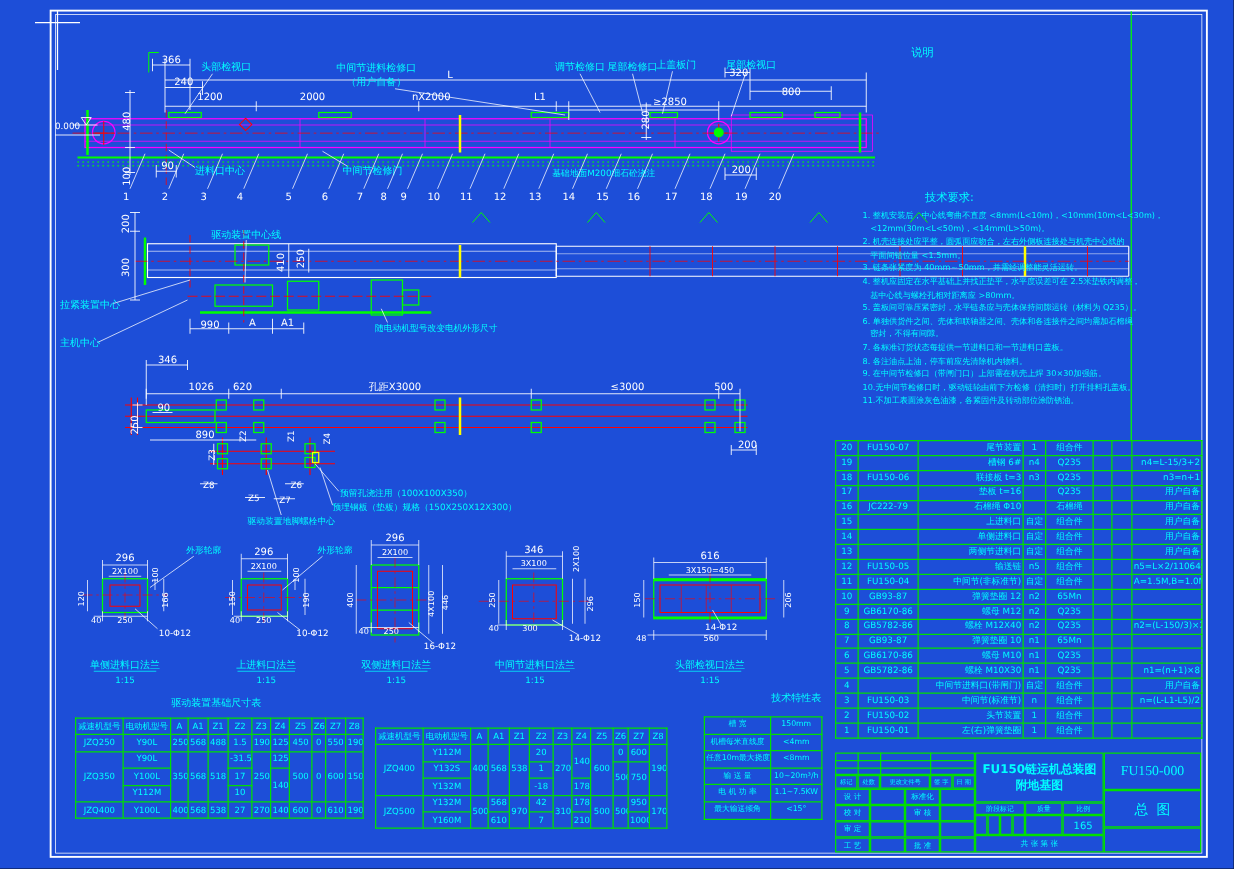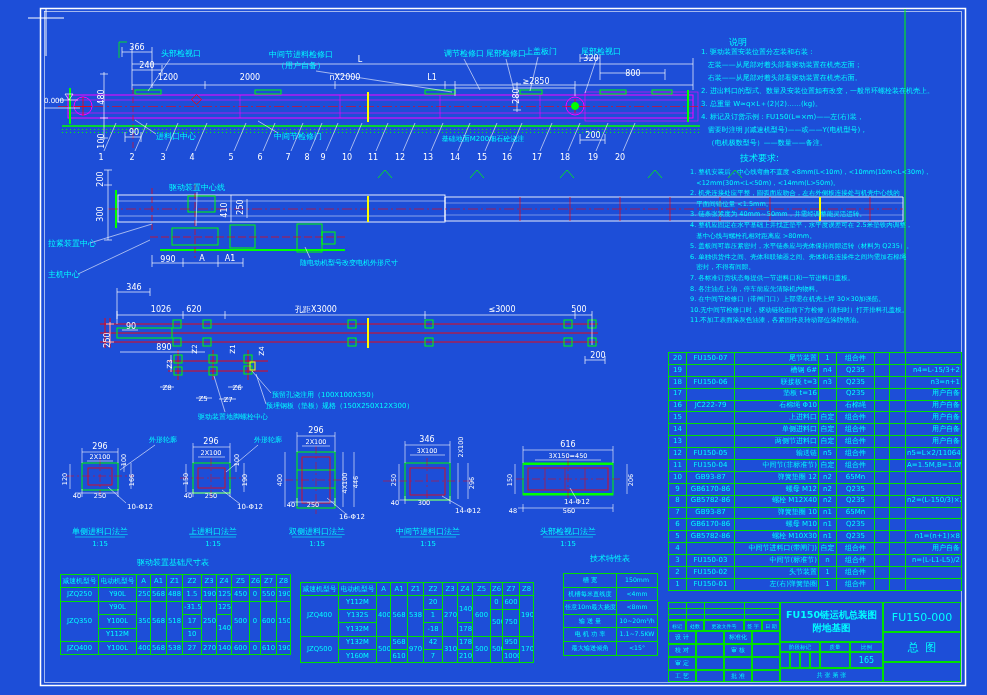--- a/index.html
+++ b/index.html
@@ -345,28 +345,20 @@
         <text x="633" y="480" fill="#ffffff" font-size="6.5" text-anchor="middle" transform="rotate(-90 633 480)">206</text>
         <text x="577" y="504" fill="#ffffff" font-size="7" text-anchor="middle">14-Φ12</text>
         <text x="513" y="513" fill="#ffffff" font-size="6.5" text-anchor="middle">48</text>
         <text x="569" y="513" fill="#ffffff" font-size="6.5" text-anchor="middle">560</text>
         <text x="568" y="534" fill="#00ffff" font-size="8" text-anchor="middle">头部检视口法兰</text>
         <text x="568" y="546" fill="#00ffff" font-size="7" text-anchor="middle">1:15</text>
       </g>
 </svg>
 
 <div class="abs cy" style="left:729px;top:36px;font-size:9px;">说明</div>
-<div class="abs cy pre" style="left:701px;top:46px;font-size:7px;line-height:13px;">1. 驱动装置安装位置分左装和右装：
-   左装——从尾部对着头部看驱动装置在机壳左面；
-   右装——从尾部对着头部看驱动装置在机壳右面。
-2. 进出料口的型式、数量及安装位置如有改变，一般吊环螺栓装在机壳上。
-3. 总重量 W≈q×L＋(2)(2)……(kg)。
-4. 标记及订货示例：FU150(L=×m)——左(右)装，
-   需要时注明 J(减速机型号)——或——Y(电机型号)，
-   （电机极数型号）——数量——备注。</div>
 <div class="abs cy" style="left:740px;top:152px;font-size:9px;">技术要求:</div>
 <div class="abs cy pre" style="left:690px;top:167px;font-size:6.5px;line-height:10.6px;">1. 整机安装后，中心线弯曲不直度 &lt;8mm(L&lt;10m)，&lt;10mm(10m&lt;L&lt;30m)，
    &lt;12mm(30m&lt;L&lt;50m)，&lt;14mm(L&gt;50m)。
 2. 机壳连接处应平整，圆弧面应吻合，左右外侧板连接处与机壳中心线的
    平面间错位量 &lt;1.5mm。
 3. 链条张紧度为 40mm～50mm，并需经调整能灵活运转。
 4. 整机应固定在水平基础上并找正垫平，水平度误差可在 2.5米垫铁内调整，
    基中心线与螺栓孔相对距离应 &gt;80mm。
 5. 盖板间可靠压紧密封，水平链条应与壳体保持间隙运转（材料为 Q235）。
 6. 单独供货件之间、壳体和联轴器之间、壳体和各连接件之间均需加石棉绳
@@ -748,21 +740,21 @@
         <tr>
           <td>Y160M</td>
           <td>610</td>
           <td>7</td>
           <td>210</td>
           <td>1000</td>
         </tr>
       </tbody>
     </table>
 
-<div class="abs cy ctr" style="left:563px;top:553px;width:94px;font-size:8px;">技术特性表</div>
+<div class="abs cy ctr" style="left:563px;top:553px;width:94px;font-size:8px;text-align:right;">技术特性表</div>
 <table class="techt abs" style="left:563px;top:573px;width:94px;">
   <colgroup>
         <col style="width:53px">
         <col style="width:41px">
       </colgroup>
 <tbody>
         <tr>
           <td>槽    宽</td>
           <td>150mm</td>
         </tr>
@@ -827,18 +819,18 @@
   <div class="tb" style="left:152px;top:40px;width:30px;height:10px;font-size:5.5px;">质量</div>
   <div class="tb" style="left:182px;top:40px;width:33px;height:10px;font-size:5.5px;">比例</div>
   <div class="tb" style="left:112px;top:50px;width:10px;height:16px;"></div>
   <div class="tb" style="left:122px;top:50px;width:10px;height:16px;"></div>
   <div class="tb" style="left:132px;top:50px;width:10px;height:16px;"></div>
   <div class="tb" style="left:142px;top:50px;width:10px;height:16px;"></div>
   <div class="tb" style="left:152px;top:50px;width:30px;height:16px;"></div>
   <div class="tb" style="left:182px;top:50px;width:33px;height:16px;font-size:8px;">165</div>
   <div class="tb" style="left:112px;top:66px;width:103px;height:14px;font-size:6px;">共 张  第 张</div>
 
-  <div class="tb" style="left:215px;top:0;width:78px;height:30px;font-size:11px;">FU150-000</div>
+  <div class="tb" style="left:215px;top:0;width:78px;height:30px;font-size:11px;font-family:Liberation Serif, serif;">FU150-000</div>
   <div class="tb" style="left:215px;top:30px;width:78px;height:30px;font-size:11px;font-family:Liberation Mono, monospace;">总  图</div>
   <div class="tb" style="left:215px;top:60px;width:78px;height:20px;"></div>
 </div>
 
 </div>
 
 </body></html>

